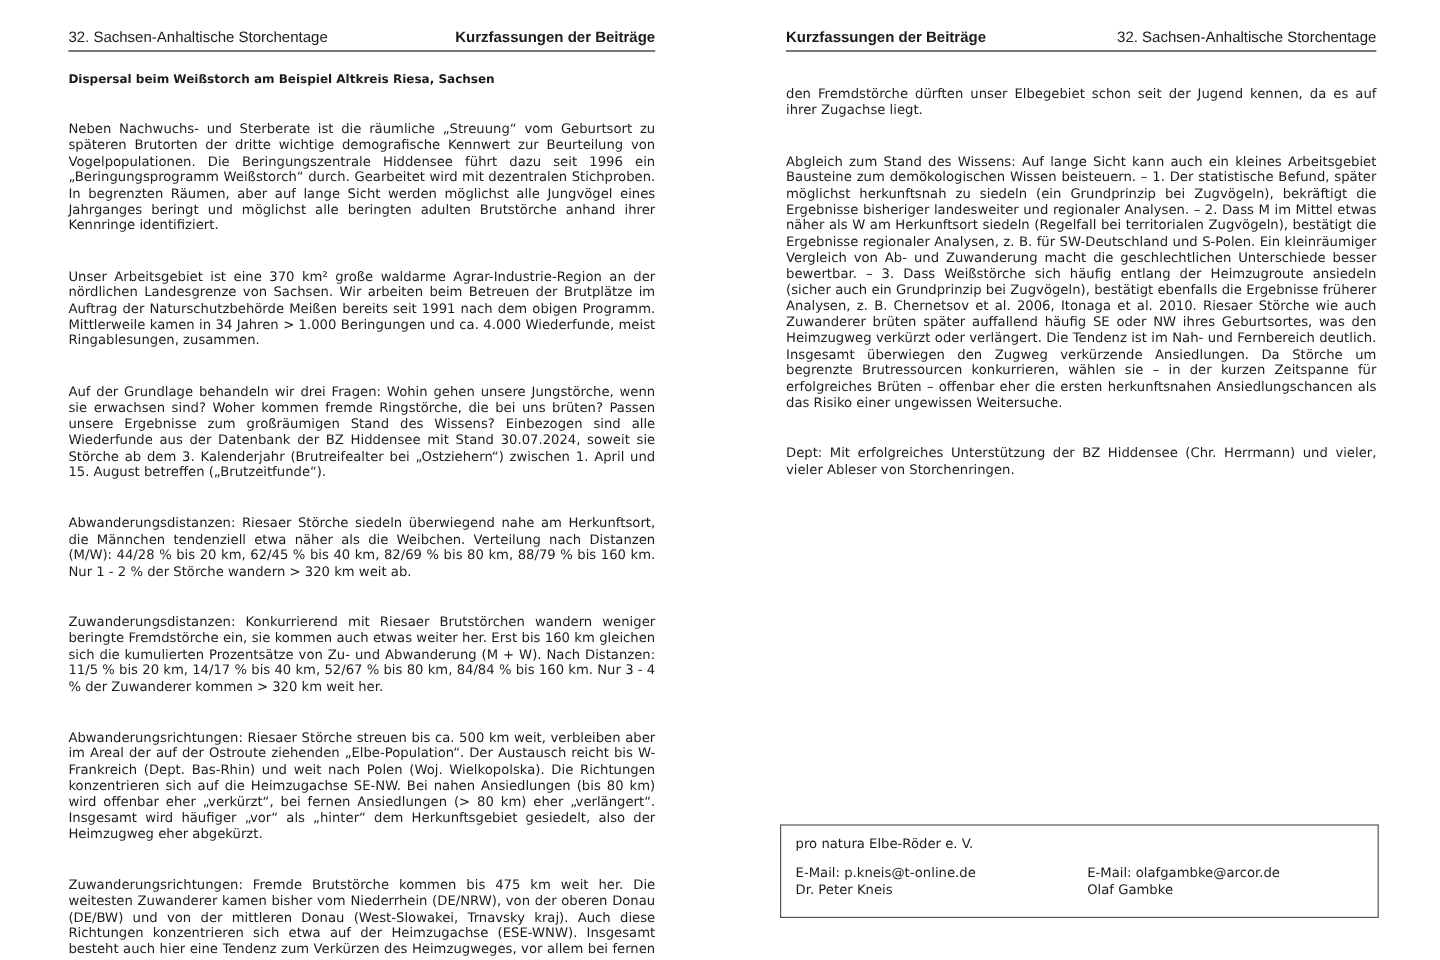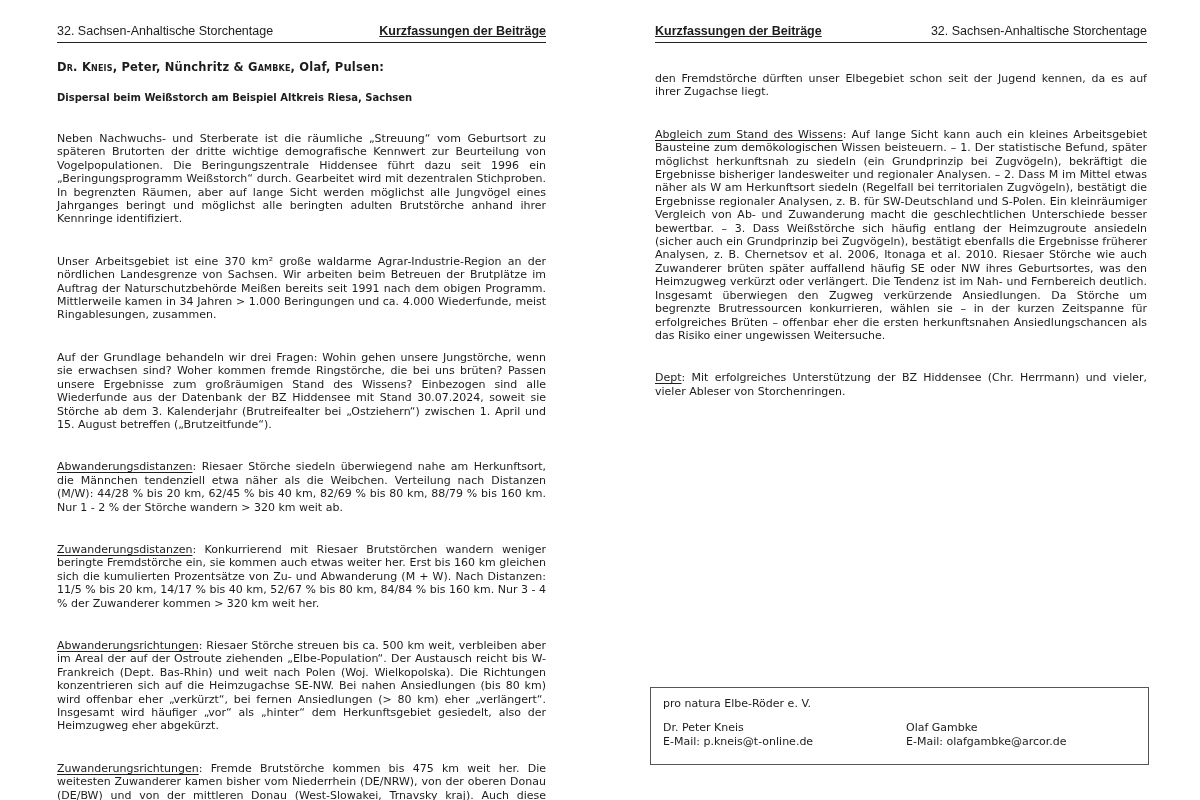--- a/index.html
+++ b/index.html
@@ -29,21 +29,21 @@
 
   .page-header {
     display: flex;
     justify-content: space-between;
     align-items: baseline;
     font-family: "Liberation Sans", sans-serif;
     font-size: 12.5px;
     padding-bottom: 4px;
     border-bottom: 1.7px solid #222222;
   }
-  .hdr-bold { font-weight: bold; text-decoration: underline; }
+  .hdr-bold { font-weight: bold; }
 
   .author-line {
     margin-top: 17px;
     font-weight: bold;
     font-size: 11.5px;
     letter-spacing: 0.2px;
   }
   .sc { font-variant: small-caps; }
 
   .article-title {
@@ -52,21 +52,20 @@
     font-size: 10px;
   }
 
   .body-text p {
     margin: 29px 0 0 0;
     font-size: 11px;
     line-height: 13.4px;
     text-align: justify;
   }
   .lead {
-    text-decoration: underline;
     text-underline-offset: 2px;
   }
 
   .contact-box {
     position: absolute;
     left: -5px;
     right: -2px;
     top: 663px;
     border: 1.5px solid #555555;
     padding: 9px 12px 16px 12px;
@@ -89,23 +88,20 @@
 <body>
 
 <div class="spread">
 
   <div class="col col-left">
     <div class="page-header">
       <span>32. Sachsen-Anhaltische Storchentage</span>
       <span class="hdr-bold">Kurzfassungen der Beiträge</span>
     </div>
 
-    <div class="author-line">
-      <span class="sc">Dr. Kneis</span><span>, Peter, Nünchritz &amp; </span><span class="sc">Gambke</span><span>, Olaf, Pulsen:</span>
-    </div>
 
     <div class="article-title">Dispersal beim Weißstorch am Beispiel Altkreis Riesa, Sachsen</div>
 
     <div class="body-text">
       <p><span>Neben Nachwuchs- und Sterberate ist die räumliche „Streuung“ vom Geburtsort zu späteren Brutorten der dritte wichtige demografische Kennwert zur Beurteilung von Vogelpopulationen. Die Beringungszentrale Hiddensee führt dazu seit 1996 ein „Beringungsprogramm Weißstorch“ durch. Gearbeitet wird mit dezentralen Stichproben. In begrenzten Räumen, aber auf lange Sicht werden möglichst alle Jungvögel eines Jahrganges beringt und möglichst alle beringten adulten Brutstörche anhand ihrer Kennringe identifiziert.</span></p>
       <p><span>Unser Arbeitsgebiet ist eine 370 km² große waldarme Agrar-Industrie-Region an der nördlichen Landesgrenze von Sachsen. Wir arbeiten beim Betreuen der Brutplätze im Auftrag der Naturschutzbehörde Meißen bereits seit 1991 nach dem obigen Programm. Mittlerweile kamen in 34 Jahren &gt; 1.000 Beringungen und ca. 4.000 Wiederfunde, meist Ringablesungen, zusammen.</span></p>
       <p><span>Auf der Grundlage behandeln wir drei Fragen: Wohin gehen unsere Jungstörche, wenn sie erwachsen sind? Woher kommen fremde Ringstörche, die bei uns brüten? Passen unsere Ergebnisse zum großräumigen Stand des Wissens? Einbezogen sind alle Wiederfunde aus der Datenbank der BZ Hiddensee mit Stand 30.07.2024, soweit sie Störche ab dem 3. Kalenderjahr (Brutreifealter bei „Ostziehern“) zwischen 1. April und 15. August betreffen („Brutzeitfunde“).</span></p>
       <p><span class="lead">Abwanderungsdistanzen</span><span>: Riesaer Störche siedeln überwiegend nahe am Herkunftsort, die Männchen tendenziell etwa näher als die Weibchen. Verteilung nach Distanzen (M/W): 44/28 % bis 20 km, 62/45 % bis 40 km, 82/69 % bis 80 km, 88/79 % bis 160 km. Nur 1 - 2 % der Störche wandern &gt; 320 km weit ab.</span></p>
       <p><span class="lead">Zuwanderungsdistanzen</span><span>: Konkurrierend mit Riesaer Brutstörchen wandern weniger beringte Fremdstörche ein, sie kommen auch etwas weiter her. Erst bis 160 km gleichen sich die kumulierten Prozentsätze von Zu- und Abwanderung (M + W). Nach Distanzen: 11/5 % bis 20 km, 14/17 % bis 40 km, 52/67 % bis 80 km, 84/84 % bis 160 km. Nur 3 - 4 % der Zuwanderer kommen &gt; 320 km weit her.</span></p>
       <p><span class="lead">Abwanderungsrichtungen</span><span>: Riesaer Störche streuen bis ca. 500 km weit, verbleiben aber im Areal der auf der Ostroute ziehenden „Elbe-Population“. Der Austausch reicht bis W-Frankreich (Dept. Bas-Rhin) und weit nach Polen (Woj. Wielkopolska). Die Richtungen konzentrieren sich auf die Heimzugachse SE-NW. Bei nahen Ansiedlungen (bis 80 km) wird offenbar eher „verkürzt“, bei fernen Ansiedlungen (&gt; 80 km) eher „verlängert“. Insgesamt wird häufiger „vor“ als „hinter“ dem Herkunftsgebiet gesiedelt, also der Heimzugweg eher abgekürzt.</span></p>
@@ -121,23 +117,23 @@
 
     <div class="body-text">
       <p><span>den Fremdstörche dürften unser Elbegebiet schon seit der Jugend kennen, da es auf ihrer Zugachse liegt.</span></p>
       <p><span class="lead">Abgleich zum Stand des Wissens</span><span>: Auf lange Sicht kann auch ein kleines Arbeitsgebiet Bausteine zum demökologischen Wissen beisteuern. – 1. Der statistische Befund, später möglichst herkunftsnah zu siedeln (ein Grundprinzip bei Zugvögeln), bekräftigt die Ergebnisse bisheriger landesweiter und regionaler Analysen. – 2. Dass M im Mittel etwas näher als W am Herkunftsort siedeln (Regelfall bei territorialen Zugvögeln), bestätigt die Ergebnisse regionaler Analysen, z. B. für SW-Deutschland und S-Polen. Ein kleinräumiger Vergleich von Ab- und Zuwanderung macht die geschlechtlichen Unterschiede besser bewertbar. – 3. Dass Weißstörche sich häufig entlang der Heimzugroute ansiedeln (sicher auch ein Grundprinzip bei Zugvögeln), bestätigt ebenfalls die Ergebnisse früherer Analysen, z. B. Chernetsov et al. 2006, Itonaga et al. 2010. Riesaer Störche wie auch Zuwanderer brüten später auffallend häufig SE oder NW ihres Geburtsortes, was den Heimzugweg verkürzt oder verlängert. Die Tendenz ist im Nah- und Fernbereich deutlich. Insgesamt überwiegen den Zugweg verkürzende Ansiedlungen. Da Störche um begrenzte Brutressourcen konkurrieren, wählen sie – in der kurzen Zeitspanne für erfolgreiches Brüten – offenbar eher die ersten herkunftsnahen Ansiedlungschancen als das Risiko einer ungewissen Weitersuche.</span></p>
       <p><span class="lead">Dept</span><span>: Mit erfolgreiches Unterstützung der BZ Hiddensee (Chr. Herrmann) und vieler, vieler Ableser von Storchenringen.</span></p>
     </div>
 
     <div class="contact-box">
       <div class="contact-org">pro natura Elbe-Röder e. V.</div>
       <div class="contact-grid">
+        <div>E-Mail: p.kneis@t-online.de</div>
+        <div>E-Mail: olafgambke@arcor.de</div>
+      </div>
+      <div class="contact-grid">
         <div>Dr. Peter Kneis</div>
         <div>Olaf Gambke</div>
-      </div>
-      <div class="contact-grid">
-        <div>E-Mail: p.kneis@t-online.de</div>
-        <div>E-Mail: olafgambke@arcor.de</div>
       </div>
     </div>
   </div>
 
 </div>
 
 </body></html>

